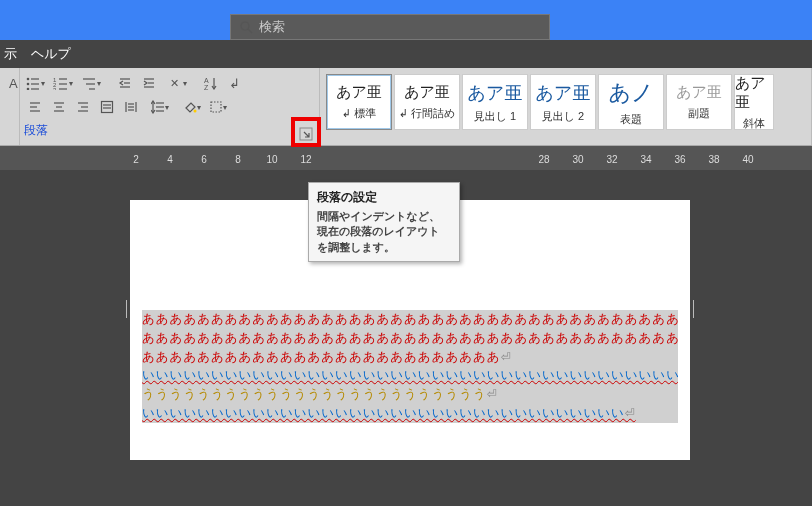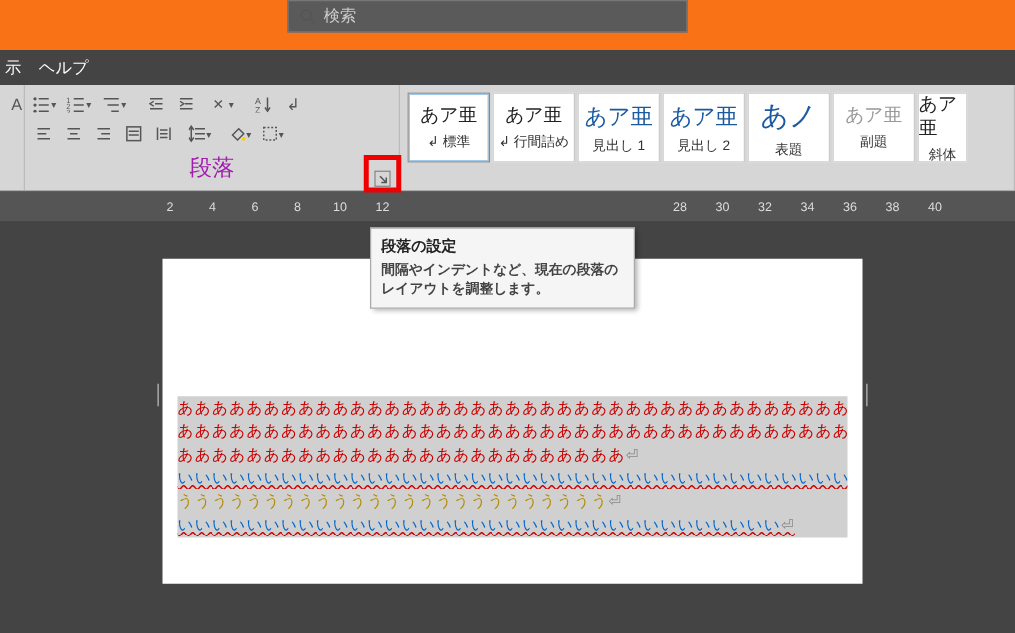--- a/index.html
+++ b/index.html
@@ -1,50 +1,50 @@
 <!DOCTYPE html>
 <html><head>
 <meta charset="utf-8">
 <style>
 * { margin:0; padding:0; box-sizing:border-box; font-family:"Yu Gothic UI","Meiryo",sans-serif; }
 body { background:#444; width:812px; height:506px; overflow:hidden; font-size:12px; color:#222; }
 
 
-.topbar { height:40px; background:#f97316; display:flex; align-items:flex-start; padding-left:230px; }
+.topbar { height:40px; background:#3b82f6; display:flex; align-items:flex-end; padding-left:230px; }
 .search { width:320px; height:26px; background:#5a5a5a; border:1px solid #777; display:flex; align-items:center; padding:0 8px; color:#ccc; font-size:13px; }
 .search svg { margin-right:6px; }
 
 
 .tabstrip { height:28px; background:#444; display:flex; align-items:center; padding-left:4px; gap:14px; color:#fff; font-size:13px; }
 
 
 .ribbon { background:#d6d6d6; border-bottom:1px solid #aaa; display:flex; }
 .rgroup  { border-right:1px solid #bbb; padding:4px 4px 0 4px; display:flex; flex-direction:column; position:relative; }
 .rgroup .rows { display:flex; flex-direction:column; gap:2px; }
 .rgroup .row  { display:flex; gap:2px; align-items:center; }
-.gname { text-align:center; font-size:18px; color:#a21caf; padding:4px 0 6px 0; position:relative; }
+.gname { text-align:left; font-size:12px; color:#1d4ed8; padding:4px 0 6px 0; position:relative; }
 .dlaunch { position:absolute; right:2px; bottom:4px; width:14px; height:14px; }
 .highlight { position:absolute; right:-6px; bottom:-2px; width:30px; height:30px; border:4px solid #e00; pointer-events:none; }
 .btn   { min-width:22px; height:22px; background:transparent; border:1px solid transparent; display:flex; align-items:center; justify-content:center; cursor:default; }
 .dd    { width:8px; font-size:8px; color:#555; }
 
 
 .styles { display:flex; gap:2px; padding:2px; }
 .style-item { width:66px; height:56px; background:#fff; border:1px solid #ccc; display:flex; flex-direction:column; align-items:center; justify-content:center; }
 .style-item.sel { border-color:#888; box-shadow:inset 0 0 0 1px #a0c8e8; }
 .style-item .preview { font-size:15px; color:#222; }
 .style-item .lbl { font-size:11px; color:#333; margin-top:4px; }
 
 
 .ruler-wrap { background:#555; padding-top:2px; }
 .ruler { height:22px; background:#555; color:#ddd; font-size:10px; display:flex; align-items:center; padding-left:130px; gap:22px; position:relative; }
 .ruler .mark { width:12px; text-align:center; }
 
 
-.tooltip { position:absolute; left:296px; top:182px; width:212px; background:#f5f5f5; border:1px solid #aaa; box-shadow:2px 2px 4px rgba(0,0,0,.3); padding:6px 8px; font-size:11px; z-index:50; }
+.tooltip { position:absolute; left:308px; top:182px; width:152px; background:#f5f5f5; border:1px solid #aaa; box-shadow:2px 2px 4px rgba(0,0,0,.3); padding:6px 8px; font-size:11px; z-index:50; }
 .tooltip .tt-title { font-weight:bold; margin-bottom:3px; font-size:12px; }
 .tooltip .tt-body  { color:#444; line-height:1.4;font-weight:bold; }
 
 
 .canvas { background:#444; position:relative; padding:30px 0 0 130px; }
 .page { width:560px; background:#fff; min-height:260px; position:relative; padding:110px 12px 20px 12px; }
 .page::before, .page::after { content:""; position:absolute; width:18px; height:18px; border:1px solid #bbb; }
 .page::before { top:100px; left:-4px; border-right:none; border-bottom:none; border-top:none; }
 .page::after  { top:100px; right:-4px; border-left:none; border-bottom:none; border-top:none; }
 .sel-block { background:#d0d0d0; }

